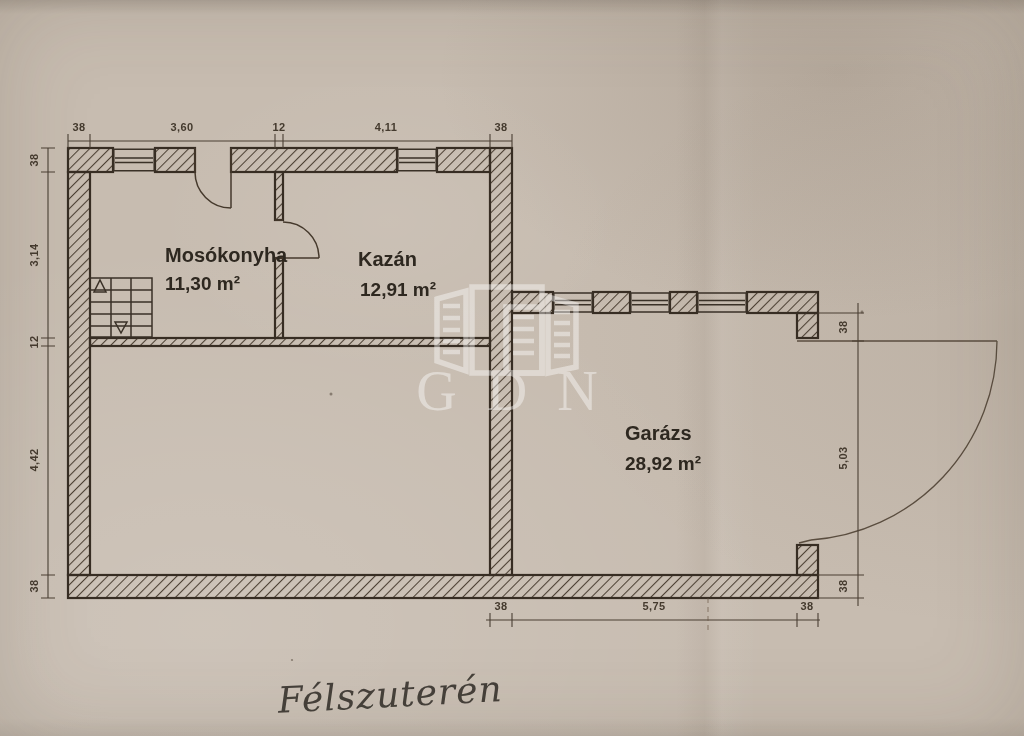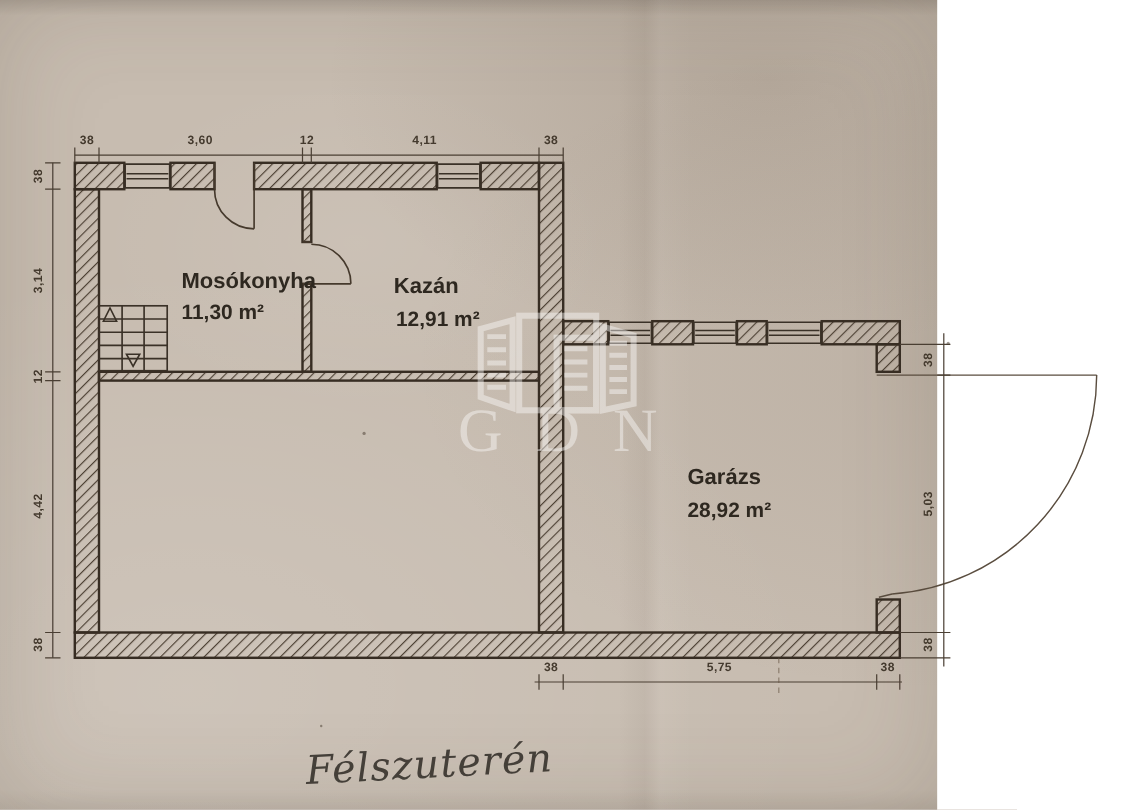--- a/index.html
+++ b/index.html
@@ -1,18 +1,18 @@
 <!DOCTYPE html>
 <html><head>
 <meta charset="utf-8">
 <style>
   html,body{margin:0;padding:0;}
   body{width:1024px;height:736px;overflow:hidden;font-family:"Liberation Sans",sans-serif;}
   .paper{
-    position:relative;width:852px;height:736px;
+    position:relative;width:1024px;height:736px;
     background:
       radial-gradient(620px 380px at 82% 10%, rgba(104,87,70,0.20), rgba(104,87,70,0) 65%),
       radial-gradient(800px 500px at 100% 45%, rgba(104,87,70,0.10), transparent 60%),
       radial-gradient(900px 600px at 20% 85%, rgba(255,255,255,0.12), transparent 65%),
       radial-gradient(400px 260px at 38% 30%, rgba(255,255,255,0.07), transparent 60%),
       linear-gradient(90deg, transparent 66%, rgba(70,56,44,0.055) 68.8%, rgba(255,255,255,0.05) 70.5%, transparent 74%),
       linear-gradient(180deg, rgba(56,46,36,0.16), rgba(56,46,36,0) 14px),
       linear-gradient(0deg, rgba(56,46,36,0.08), rgba(56,46,36,0) 18px),
       #c7bcb0;
   }

